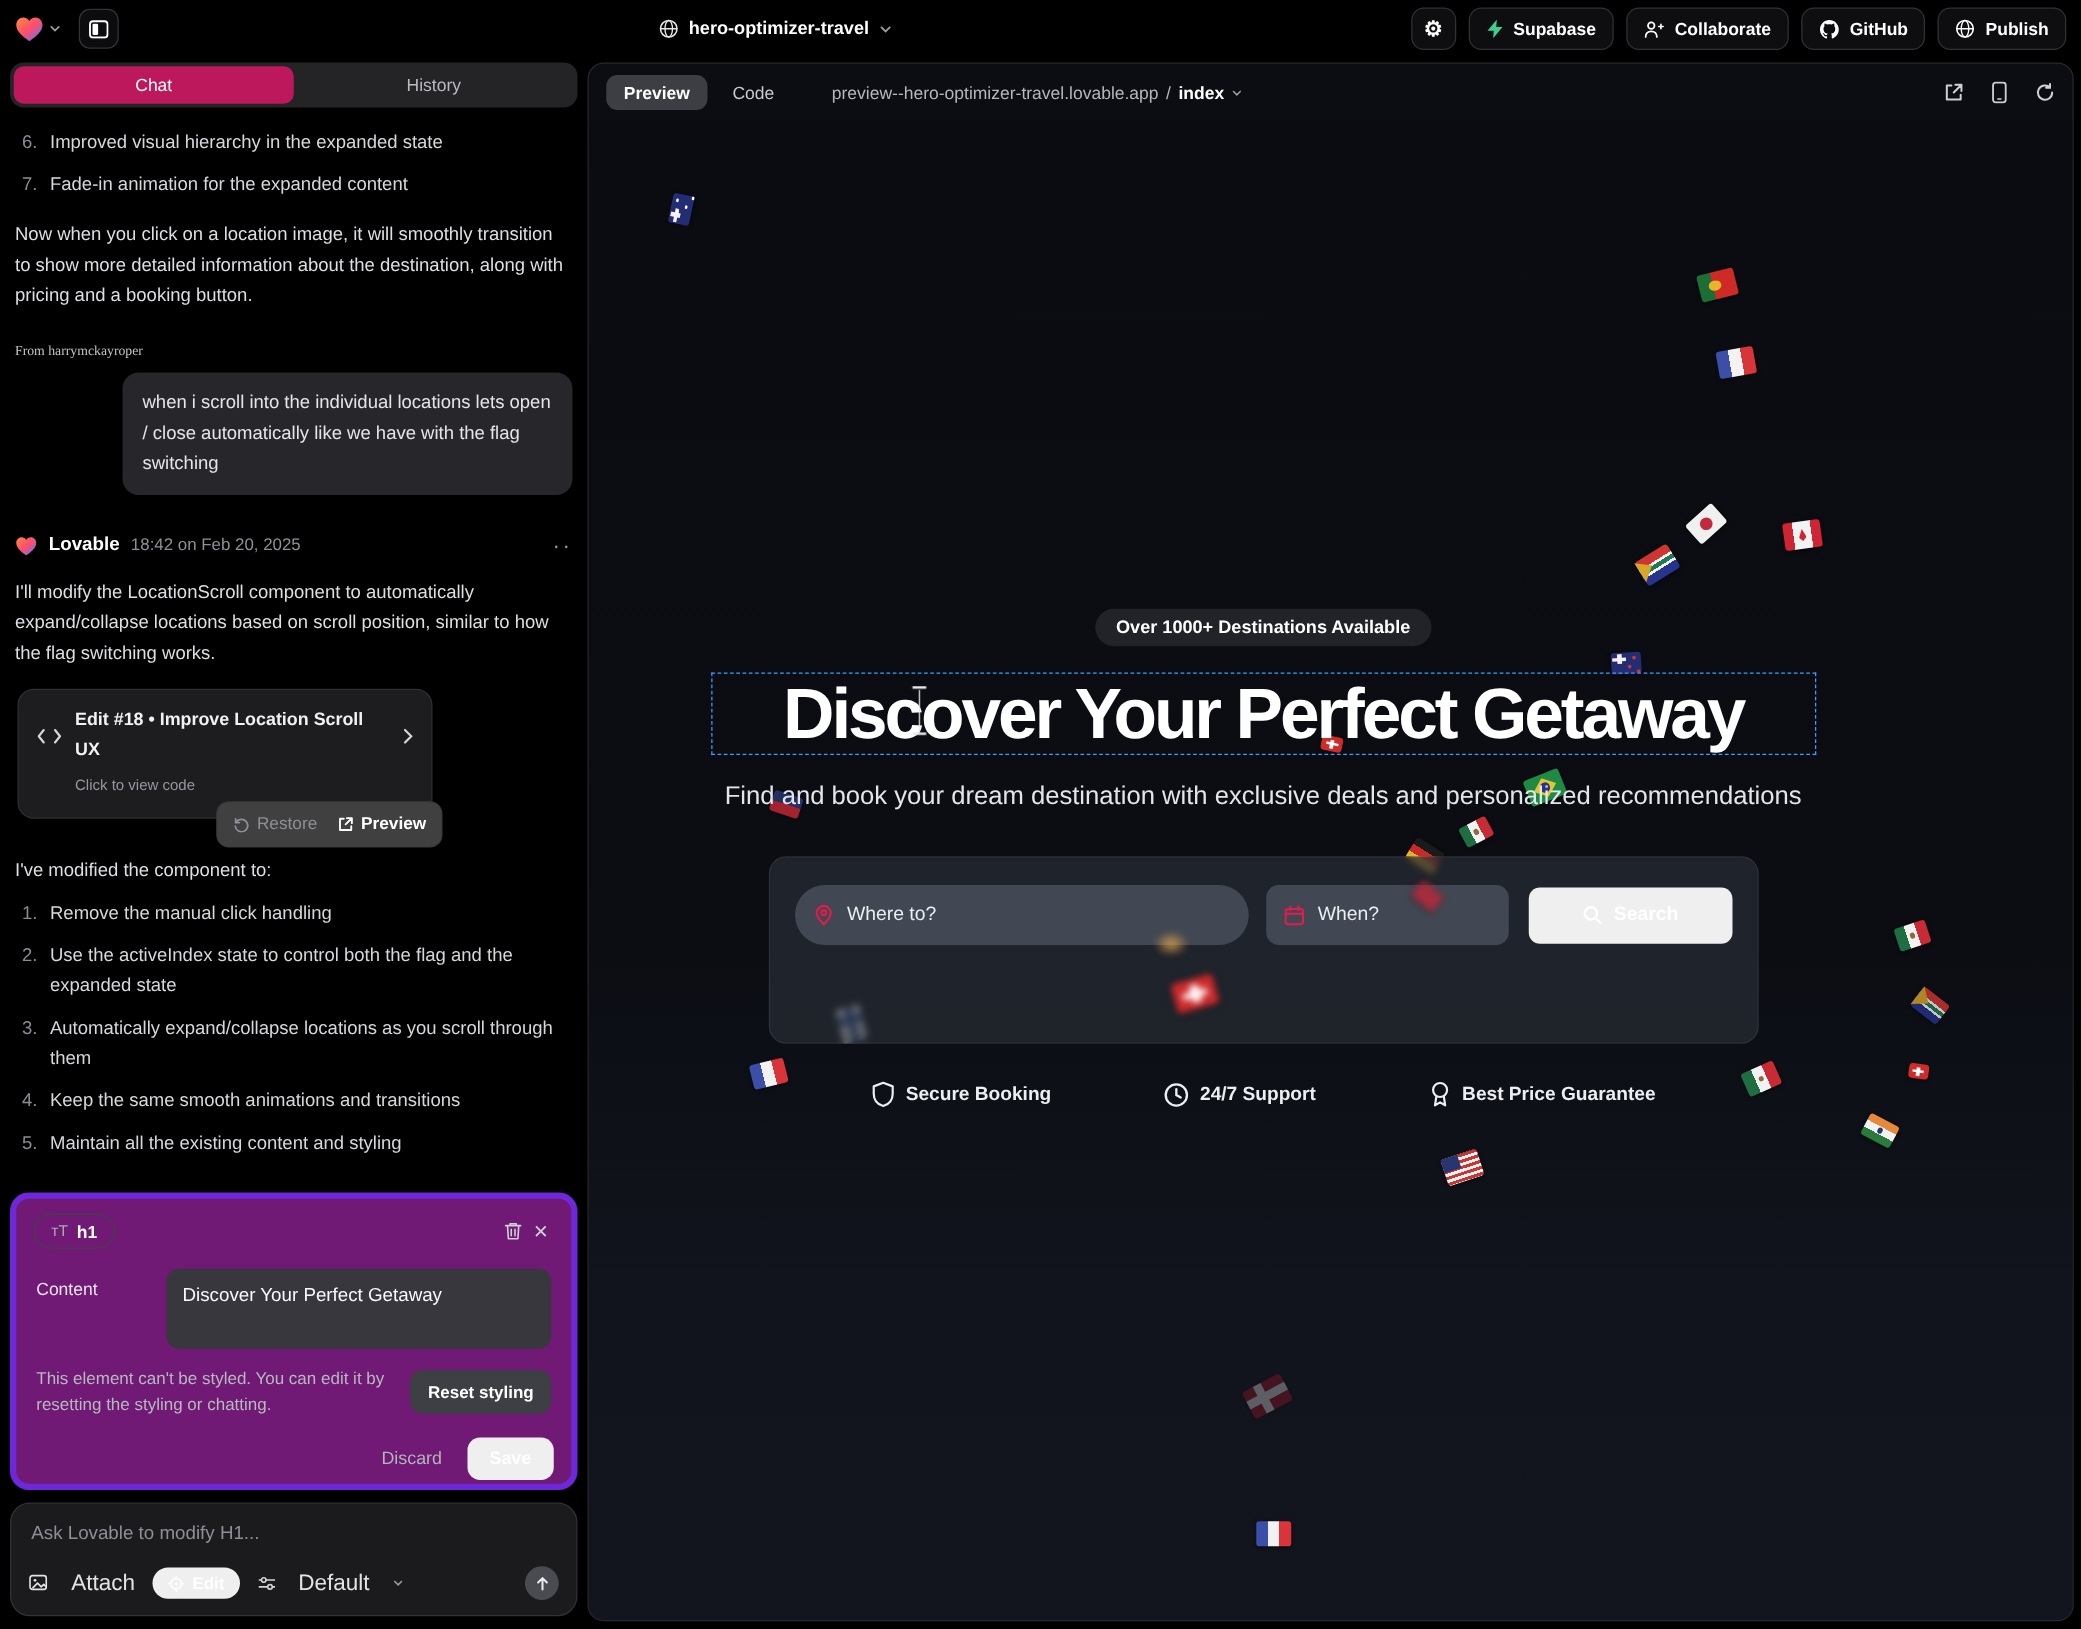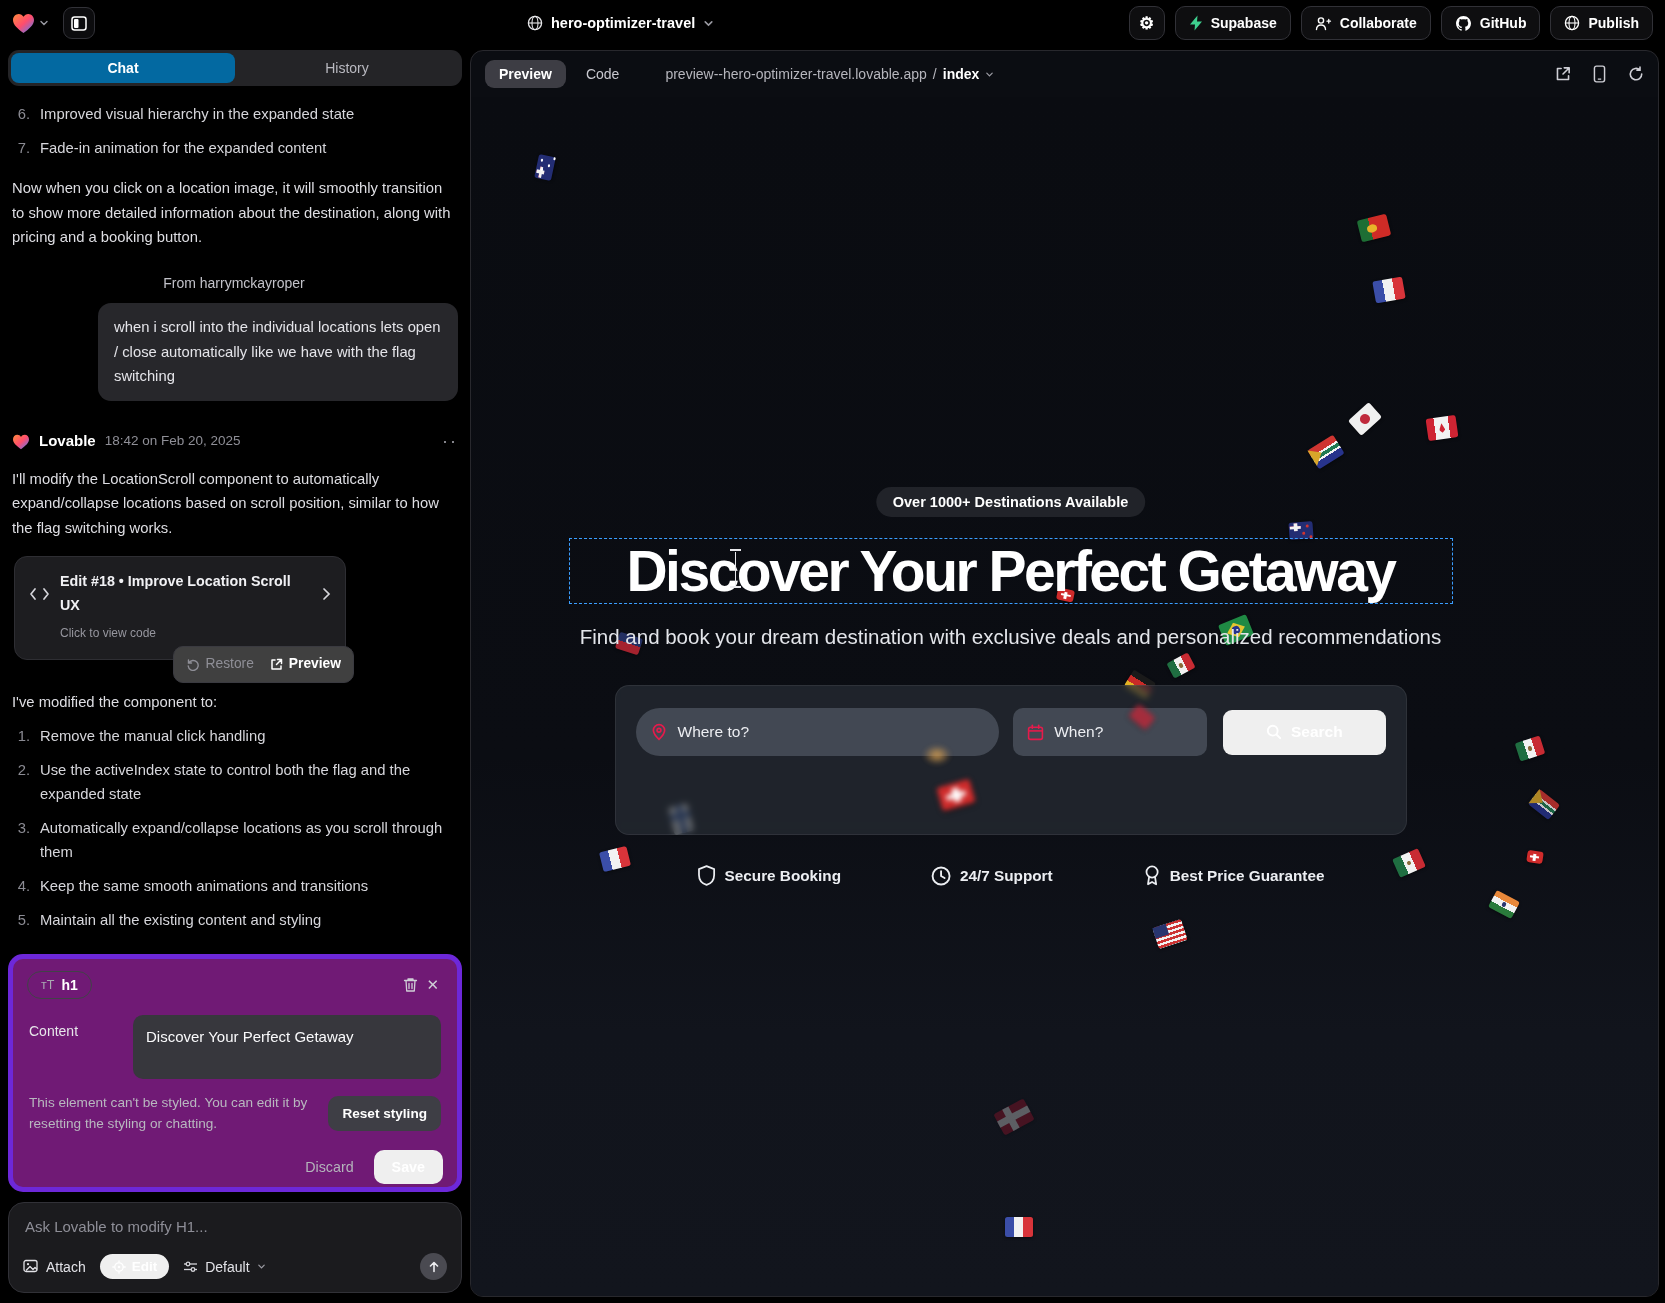--- a/index.html
+++ b/index.html
@@ -20,29 +20,29 @@
   .tb-btn.icon-only{width:36px;padding:0;justify-content:center;}
   .gear-glyph{font-size:17px;line-height:1;color:#fff;}
 
   
   .main{flex:1;display:flex;min-height:0;}
   .sidebar{width:470px;flex:0 0 auto;display:flex;flex-direction:column;padding:4px 8px 10px 8px;min-height:0;}
 
   
   .tabs{display:flex;background:#242427;border-radius:11px;padding:3px;flex:0 0 auto;}
   .tab{flex:1;text-align:center;padding:7px 0;font-size:14px;color:#b9b9c0;border-radius:8px;cursor:pointer;}
-  .tab.active{background:#0369a1;color:#fff;font-weight:700;}
+  .tab.active{background:#be185d;color:#fff;font-weight:400;}
 
   
   .chat{flex:1;overflow:hidden;padding:14px 4px 0 4px;font-size:14.8px;line-height:1.66;color:#d6d6db;min-height:0;}
   .numlist{margin:2px 0 6px 0;}
   .numrow{display:flex;gap:10px;margin-bottom:9px;}
   .numrow .n{color:#8b8b93;min-width:18px;text-align:right;}
   .para{margin:16px 0 10px 0;color:#dedee3;}
-  .from-label{font-size:14px;color:#c2c2c9;text-align:center;margin:22px 2px 8px 0;}
+  .from-label{font-size:11px;color:#c2c2c9;text-align:left;margin:22px 2px 8px 0;font-family:Liberation Serif, serif;}
   .bubble{margin-left:86px;background:#27272b;border-radius:13px;padding:12px 16px;color:#e4e4e9;}
   .msg-head{display:flex;align-items:center;gap:9px;margin:26px 0 10px 0;}
   .msg-head .name{font-weight:700;color:#fff;font-size:15px;}
   .msg-head .time{font-size:13.5px;color:#8f8f97;}
   .dots{margin-left:auto;color:#9a9aa2;font-size:18px;letter-spacing:2px;cursor:pointer;}
 
   
   .edit-card{position:relative;width:332px;border:1px solid #2e2e33;background:#1d1d20;border-radius:13px;padding:13px 14px 15px 14px;margin:16px 0 30px 2px;cursor:pointer;}
   .ec-row{display:flex;align-items:center;gap:10px;}
   .ec-title{font-size:14.3px;font-weight:600;color:#f1f1f4;flex:1;}
@@ -68,21 +68,21 @@
   .hint{flex:1;font-size:13.6px;color:#b8b8bf;line-height:1.5;}
   .reset-btn{background:#3e3e45;border:none;border-radius:10px;color:#fff;font-size:13.6px;font-weight:600;padding:10px 14px;cursor:pointer;flex:0 0 auto;}
   .save-row{display:flex;justify-content:flex-end;align-items:center;gap:20px;margin-top:16px;}
   .discard-btn{background:none;border:none;color:#b4b4bb;font-size:14.3px;cursor:pointer;}
   .save-btn{border:none;border-radius:10px;color:#fff;font-size:14.3px;font-weight:600;padding:9px 18px;cursor:pointer;}
 
   
   .composer{flex:0 0 auto;border:1px solid #313137;background:#1b1b1e;border-radius:16px;margin-top:10px;padding:13px 14px 12px 14px;}
   .composer .ph{color:#8e8e97;font-size:15px;padding:2px 2px 18px 2px;cursor:text;}
   .composer-row{display:flex;align-items:center;gap:14px;}
-  .comp-act{display:flex;align-items:center;gap:7px;color:#e2e2e7;font-size:14px;cursor:pointer;background:none;border:none;}
+  .comp-act{display:flex;align-items:center;gap:18px;color:#e2e2e7;font-size:18px;cursor:pointer;background:none;border:none;}
   .edit-pill{display:flex;align-items:center;gap:6px;border-radius:999px;padding:5px 12px;color:#fff;font-size:13.5px;font-weight:600;border:none;cursor:pointer;}
   .send-btn{margin-left:auto;width:27px;height:27px;border-radius:50%;background:#4a4a51;border:none;color:#ededf0;display:flex;align-items:center;justify-content:center;cursor:pointer;}
 
   
   .preview-panel{flex:1;margin:4px 6px 6px 0;border:1px solid #28282d;border-radius:13px;background:#0b0d12;display:flex;flex-direction:column;overflow:hidden;min-width:0;}
   .ptoolbar{height:46px;display:flex;align-items:center;gap:6px;padding:0 14px;flex:0 0 auto;}
   .ptab{padding:6px 14px;border-radius:9px;font-size:14px;color:#c9c9d0;cursor:pointer;}
   .ptab.active{background:#3d3d44;color:#fff;font-weight:600;}
   .purl{display:flex;align-items:center;gap:6px;margin-left:26px;font-size:14px;color:#b6b6bd;cursor:pointer;}
   .purl .pg{color:#fff;font-weight:700;}

